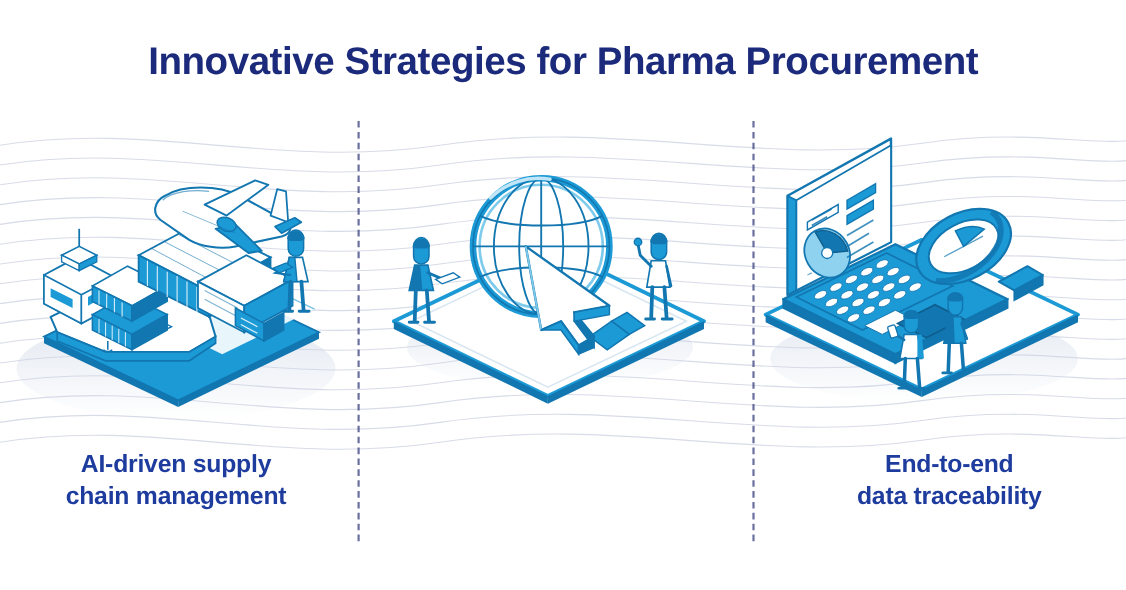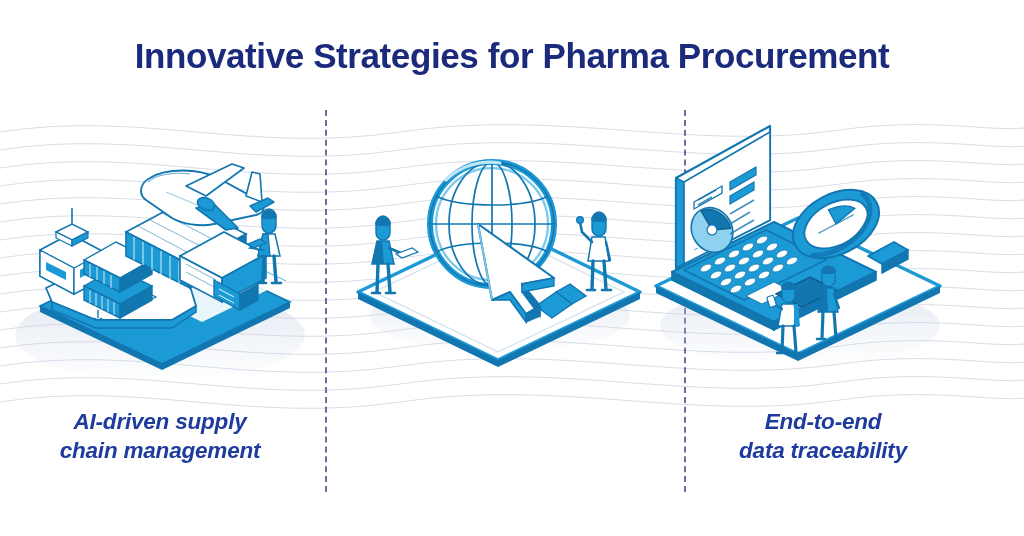--- a/index.html
+++ b/index.html
@@ -49,25 +49,24 @@
   }
   #divider-1 { left: 325px; }
   #divider-2 { left: 684px; }
 
   
   .column {
     position: absolute;
     top: 120px;
     width: 330px;
     height: 380px;
-    font-style: italic;
   }
   #column-1 { left: 0px; }
   #column-2 { left: 340px; }
-  #column-3 { left: 650px; }
+  #column-3 { left: 690px; }
 
   .art {
     position: absolute;
     left: 0;
     top: 0;
     width: 330px;
     height: 270px;
   }
   .caption {
     position: absolute;

